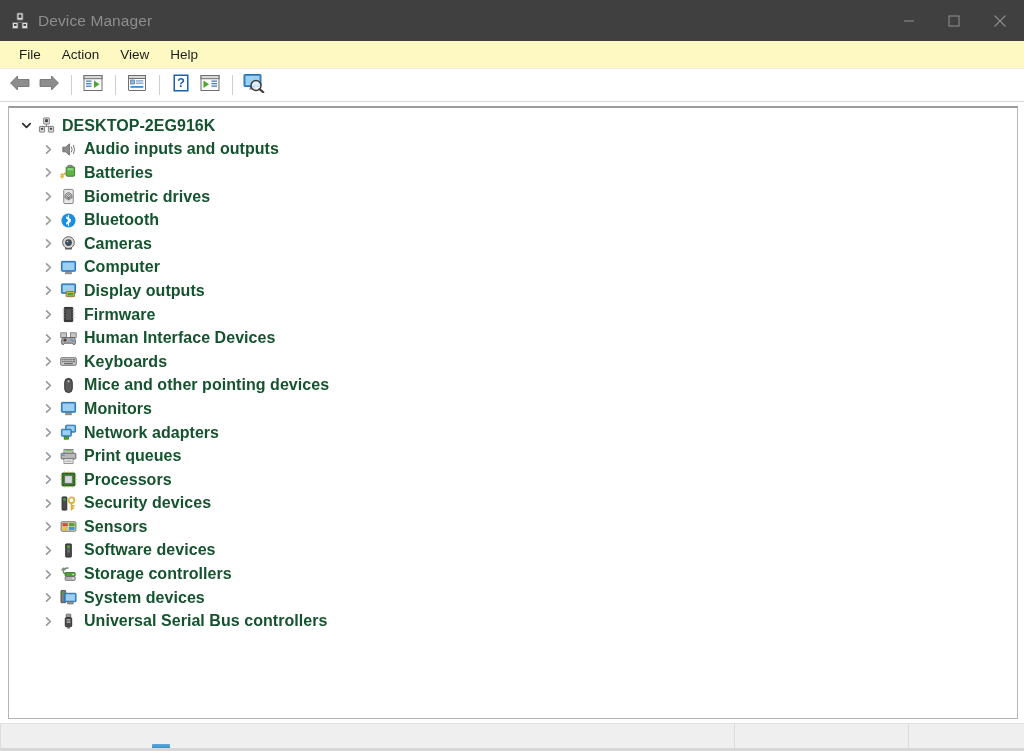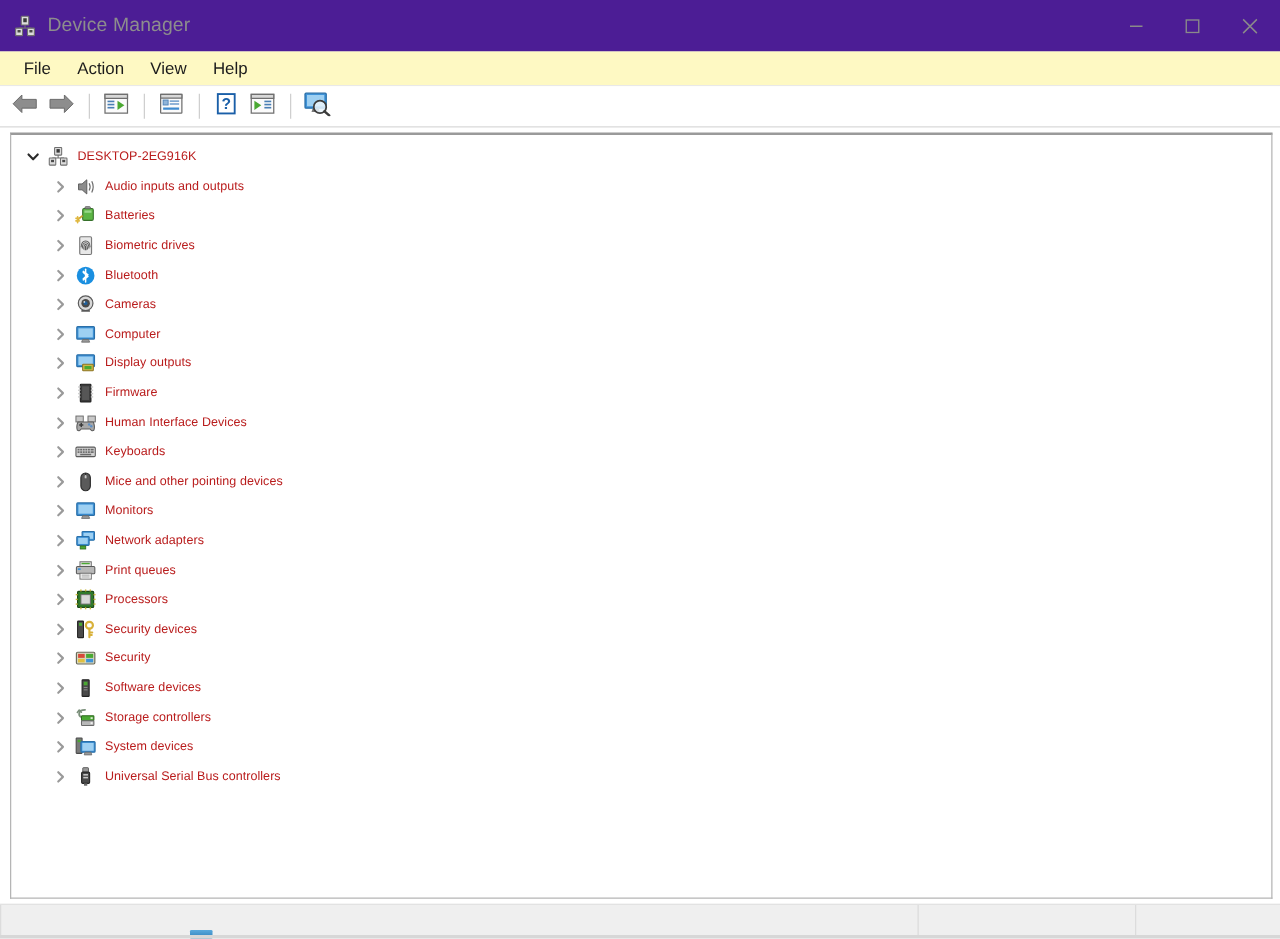--- a/index.html
+++ b/index.html
@@ -11,21 +11,21 @@
     height: 751px;
     background: #ffffff;
     font-family: "Liberation Sans", sans-serif;
     overflow: hidden;
     position: relative;
   }
 
   
   .titlebar {
     height: 41px;
-    background: #4c1d95;
+    background: #404040;
     display: flex;
     align-items: center;
     position: relative;
   }
   .title-icon {
     width: 18px;
     height: 18px;
     margin-left: 11px;
     margin-right: 9px;
     position: relative;
@@ -126,23 +126,24 @@
   }
   .icon-cell {
     width: 22px;
     display: flex;
     align-items: center;
     justify-content: center;
     flex: none;
     margin-right: 5px;
   }
   .label {
-    font-size: 10px;
-    color: #b91c1c;
+    font-size: 16px;
+    color: #14532d;
     letter-spacing: 0.05px;
+    font-weight: bold;
   }
 
   
   .statusbar {
     position: absolute;
     left: 0;
     top: 723px;
     width: 1024px;
     height: 25px;
     background: #efefef;
@@ -646,21 +647,21 @@
       </div>
       <div class="icon-cell">
         <svg width="17" height="17" viewBox="0 0 18 18">
           <rect x="1.2" y="4" width="15.6" height="10" rx="1" fill="#d8d8c0" stroke="#6a6a5a" stroke-width="1"></rect>
           <rect x="2.6" y="5.4" width="5.6" height="3.4" fill="#d84a3a"></rect>
           <rect x="9.4" y="5.4" width="6" height="3.4" fill="#4aa832"></rect>
           <rect x="2.6" y="9.6" width="5.6" height="3" fill="#e0c040"></rect>
           <rect x="9.4" y="9.6" width="6" height="3" fill="#3f93d8"></rect>
         </svg>
       </div>
-      <div class="label">Security</div>
+      <div class="label">Sensors</div>
     </div>
 
     <div class="row child">
       <div class="chev">
         <svg width="11" height="11" viewBox="0 0 11 11">
             <path d="M3.6 1.8 L7.4 5.5 L3.6 9.2" fill="none" stroke="#9a9a9a" stroke-width="1.7" stroke-linecap="round" stroke-linejoin="round"></path>
           </svg>
       </div>
       <div class="icon-cell">
         <svg width="17" height="17" viewBox="0 0 18 18">

